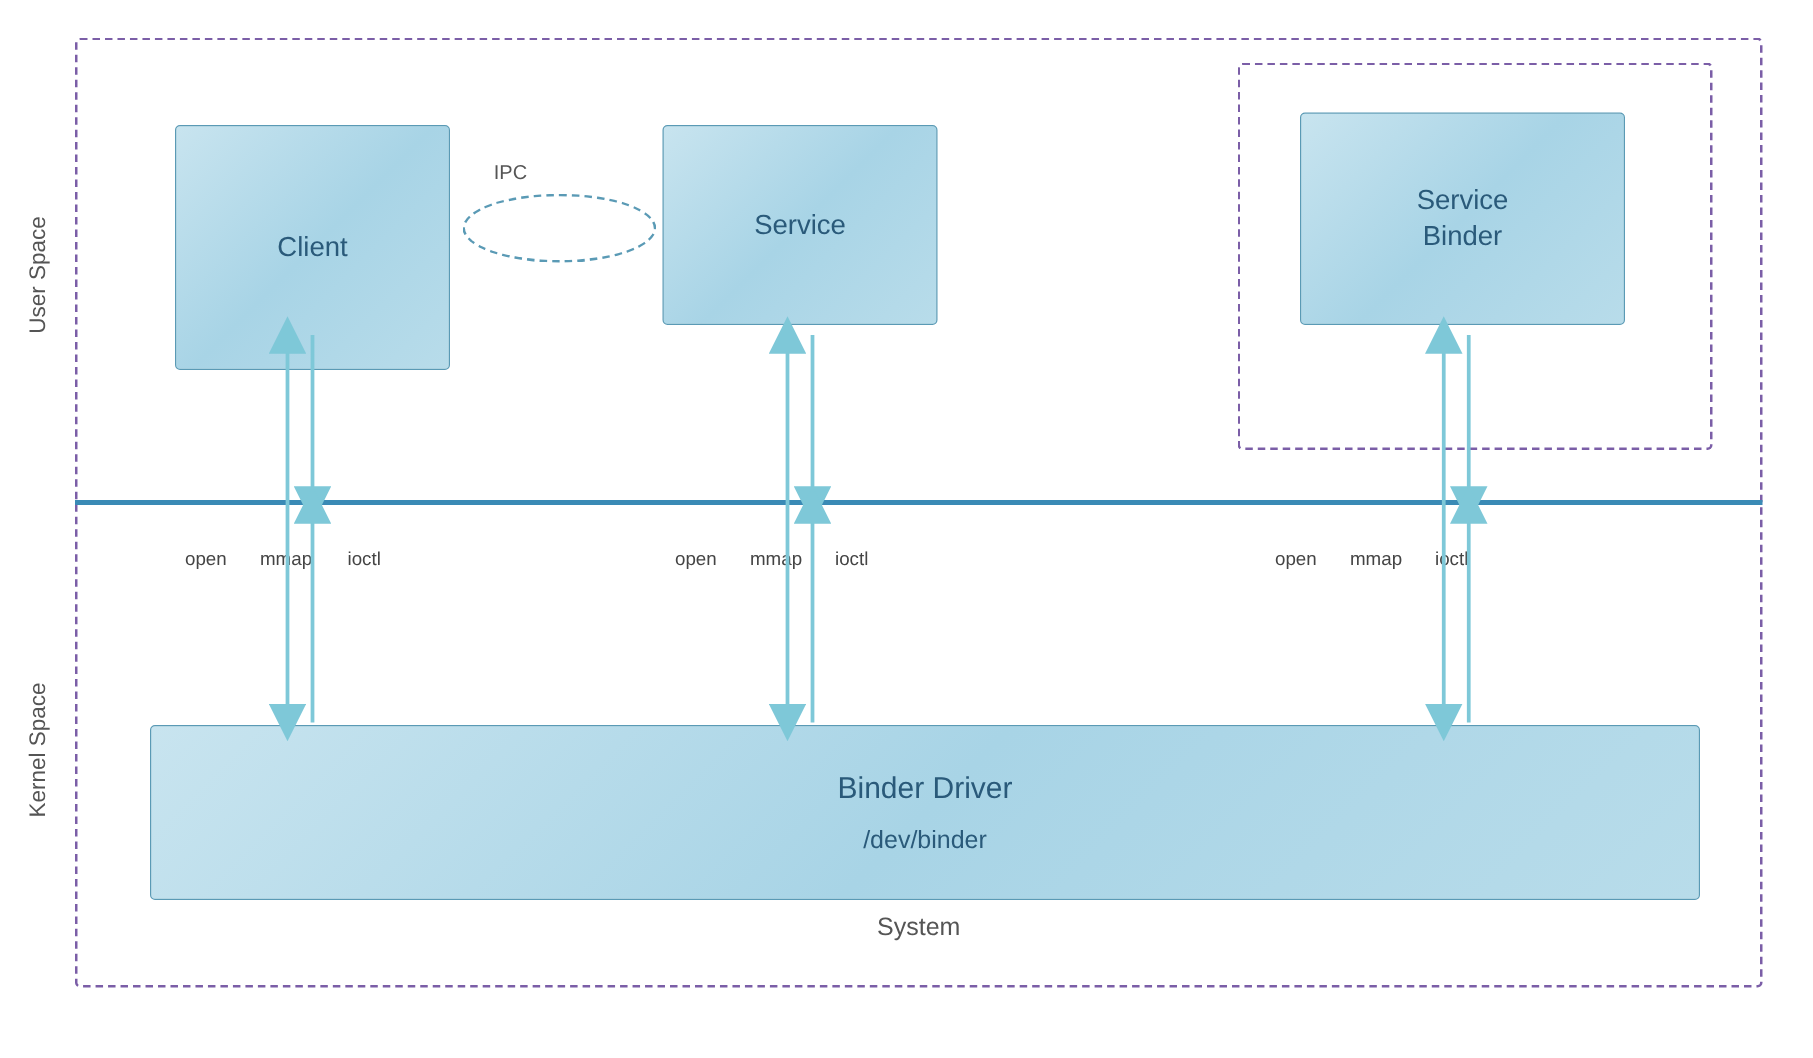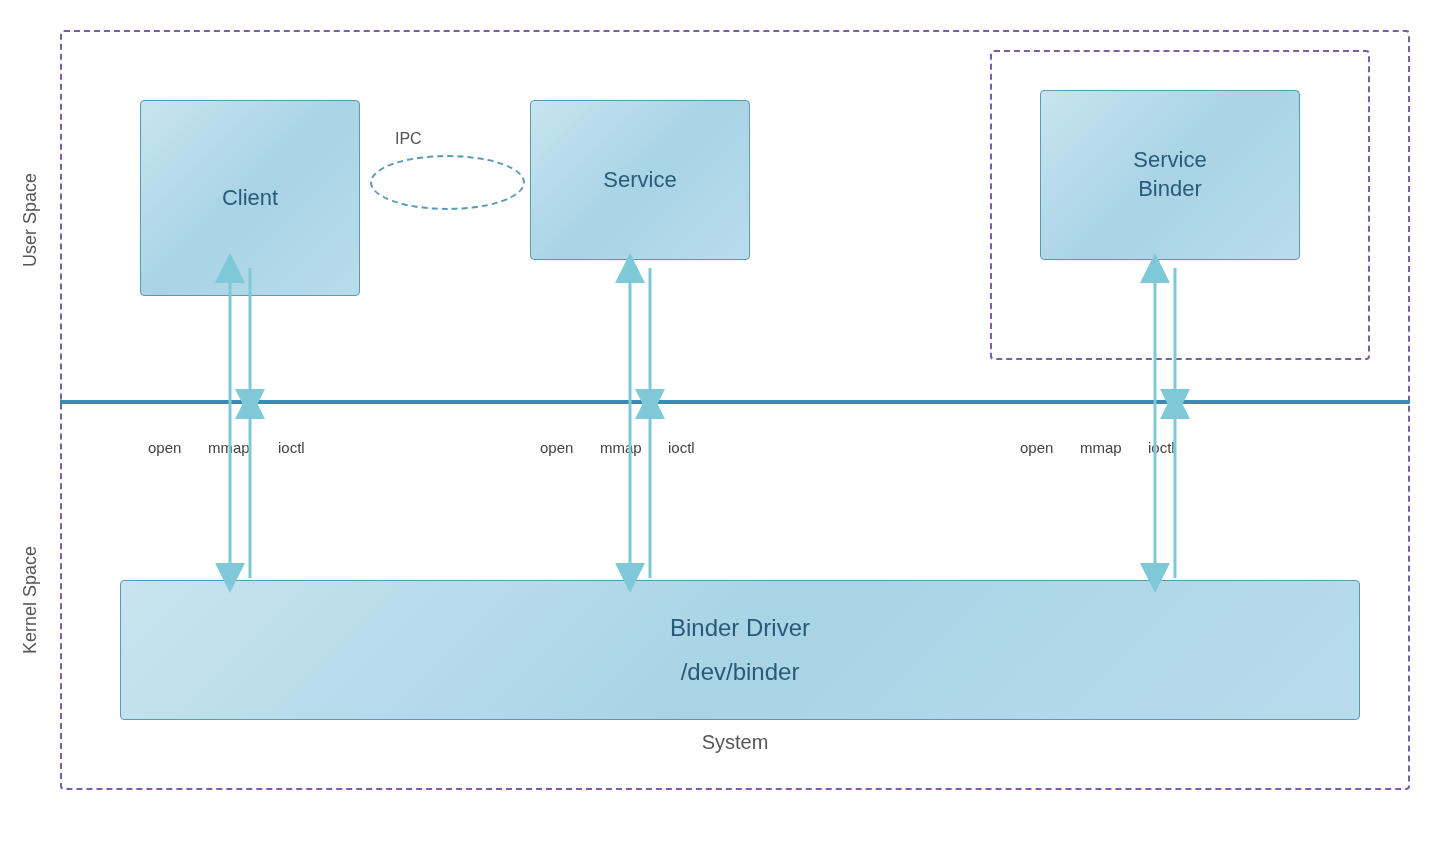--- a/index.html
+++ b/index.html
@@ -148,21 +148,21 @@
       flex-direction: column;
       align-items: center;
       justify-content: center;
       font-size: 24px;
       color: #2a5a7a;
       text-align: center;
       gap: 16px;
     }
 
     .binder-subtitle {
-      font-size: 24px;
+      font-size: 20px;
       color: #2a5a7a;
       margin-top: 0;
     }
 
     
     .kernel-line {
       position: absolute;
       left: 60px;
       top: 400px;
       width: 1350px;

